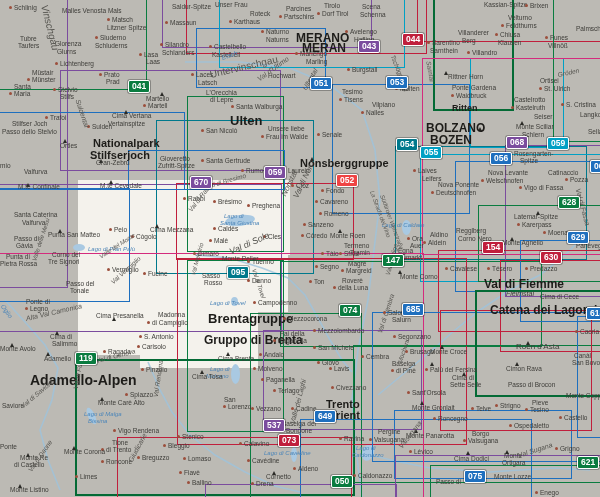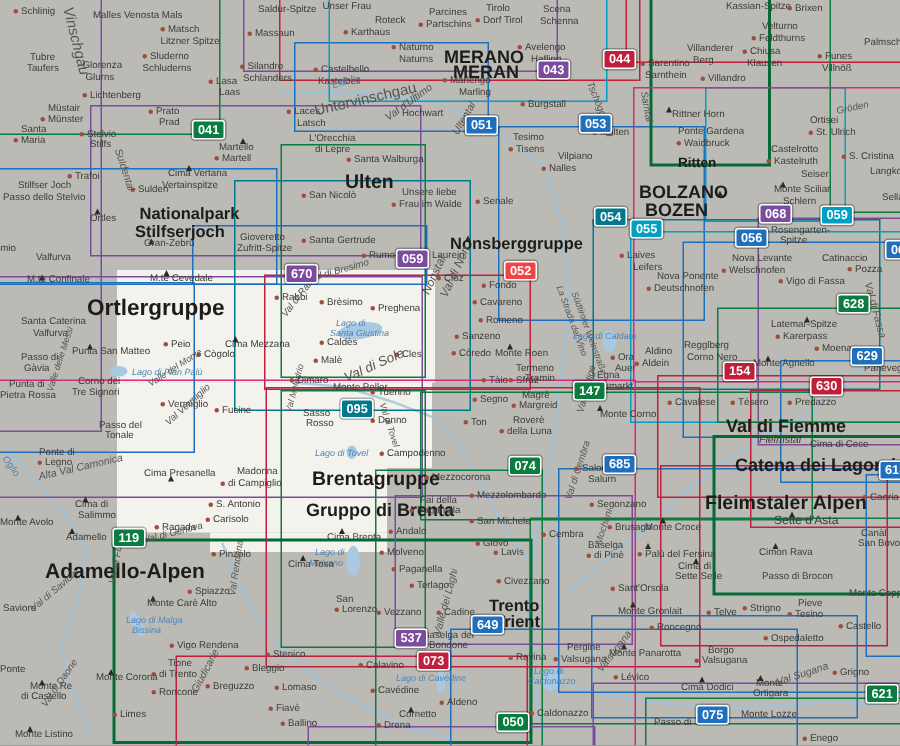--- a/index.html
+++ b/index.html
@@ -188,21 +188,20 @@
     <div class="lbl z-lbl b" style="left: 90px; top: 150px; font-size: 11px;">Stilfserjoch</div>
     <div class="lbl z-lbl i" style="left: 44px; top: 0px; font-size: 10px; transform: rotate(76deg); color: rgb(86, 85, 80);">Vinschgau</div>
     <div class="lbl z-lbl i" style="left: 78px; top: 96px; font-size: 7px; transform: rotate(72deg); color: rgb(86, 85, 80);">Suldental</div>
     <div class="lbl z-lbl" style="left: 96px; top: 160px; font-size: 6.5px;">Gran-Zebrù</div>
     <div class="lbl z-lbl" style="left: 160px; top: 156px; font-size: 6.5px;">Gioveretto</div>
     <div class="lbl z-lbl" style="left: 158px; top: 163px; font-size: 6.5px;">Zufritt-Spitze</div>
     <div class="lbl z-lbl" style="left: 24px; top: 169px; font-size: 6.5px;">Valfurva</div>
     <div class="lbl z-lbl" style="left: 18px; top: 184px; font-size: 6.5px;">M.te Confinale</div>
     <div class="lbl z-lbl" style="left: 100px; top: 183px; font-size: 6.5px;">M.te Cevedale</div>
     <div class="lbl z-lbl" style="left: -10px; top: 163px; font-size: 6.5px;">Bormio</div>
-    <div class="lbl z-lbl b" style="left: 58px; top: 198px; font-size: 15px;">Ortlergruppe</div>
     <div class="lbl z-lbl" style="left: 14px; top: 212px; font-size: 6.5px;">Santa Caterina</div>
     <div class="lbl z-lbl" style="left: 22px; top: 220px; font-size: 6.5px;">Valfurva </div>
     <div class="lbl z-lbl" style="left: 48px; top: 232px; font-size: 6.5px;">Punta San Matteo</div>
     <div class="lbl z-lbl" style="left: 114px; top: 227px; font-size: 6.5px;">Peio</div>
     <div class="dot z-lbl" style="left: 109px; top: 228px;"></div>
     <div class="lbl z-lbl" style="left: 136px; top: 234px; font-size: 6.5px;">Cògolo</div>
     <div class="dot z-lbl" style="left: 131px; top: 235px;"></div>
     <div class="lbl z-lbl" style="left: 150px; top: 227px; font-size: 6.5px;">Cima Mezzana</div>
     <div class="lbl z-lbl" style="left: 14px; top: 236px; font-size: 6.5px;">Passo di</div>
     <div class="lbl z-lbl" style="left: 16px; top: 243px; font-size: 6.5px;">Gàvia</div>
@@ -598,29 +597,28 @@
     <div class="dot z-lbl" style="left: 463px; top: 439px;"></div>
     <div class="lbl z-lbl" style="left: 414px; top: 449px; font-size: 6.5px;">Lévico</div>
     <div class="dot z-lbl" style="left: 409px; top: 450px;"></div>
     <div class="lbl z-lbl" style="left: 454px; top: 456px; font-size: 6.5px;">Cima Dodici</div>
     <div class="lbl z-lbl" style="left: 504px; top: 453px; font-size: 6.5px;">Monte</div>
     <div class="lbl z-lbl" style="left: 502px; top: 460px; font-size: 6.5px;">Ortigara</div>
     <div class="lbl z-lbl" style="left: 560px; top: 446px; font-size: 6.5px;">Grigno</div>
     <div class="dot z-lbl" style="left: 555px; top: 447px;"></div>
     <div class="lbl z-lbl" style="left: 494px; top: 474px; font-size: 6.5px;">Monte Lozze</div>
     <div class="lbl z-lbl" style="left: 436px; top: 479px; font-size: 6.5px;">Passo di</div>
-    <div class="lbl z-lbl" style="left: 516px; top: 343px; font-size: 8px;">Sette d'Asta</div>
+    <div class="lbl z-lbl" style="left: 516px; top: 343px; font-size: 8px;">Roen d'Asta</div>
     <div class="lbl z-lbl" style="left: 506px; top: 366px; font-size: 6.5px;">Cimon Rava</div>
     <div class="lbl z-lbl" style="left: 508px; top: 382px; font-size: 6.5px;">Passo di Brocon</div>
     <div class="lbl z-lbl" style="left: 566px; top: 393px; font-size: 6.5px;">Monte Coppolo</div>
     <div class="lbl z-lbl" style="left: 574px; top: 353px; font-size: 6.5px;">Canàl</div>
     <div class="lbl z-lbl" style="left: 572px; top: 360px; font-size: 6.5px;">San Bovo</div>
     <div class="lbl z-lbl" style="left: 580px; top: 329px; font-size: 6.5px;">Caoria</div>
     <div class="dot z-lbl" style="left: 575px; top: 330px;"></div>
-    <div class="lbl z-lbl b" style="left: 470px; top: 328px; font-size: 13px;">Fleimstaler Alpen</div>
     <div class="lbl z-lbl b" style="left: 490px; top: 304px; font-size: 12px;">Catena dei Lagorai</div>
     <div class="lbl z-lbl i" style="left: 400px; top: 360px; font-size: 6.5px; transform: rotate(-72deg); color: rgb(86, 85, 80);">Mocheni</div>
     <div class="lbl z-lbl i" style="left: 400px; top: 444px; font-size: 7px; transform: rotate(-52deg); color: rgb(86, 85, 80);">Valsugana  </div>
     <div class="lbl z-lbl i" style="left: 518px; top: 452px; font-size: 7px; transform: rotate(-18deg); color: rgb(86, 85, 80);">Val Sugana</div>
     <div class="lbl z-lbl" style="left: 540px; top: 490px; font-size: 6.5px;">Enego</div>
     <div class="dot z-lbl" style="left: 535px; top: 491px;"></div>
     <div class="badge" style="left: 128px; top: 80px; background: rgb(10, 124, 64);">041</div>
     <div class="badge" style="left: 358px; top: 40px; background: rgb(123, 76, 158);">043</div>
     <div class="badge" style="left: 402px; top: 33px; background: rgb(192, 31, 60);">044</div>
     <div class="badge" style="left: 310px; top: 77px; background: rgb(30, 111, 190);">051</div>

